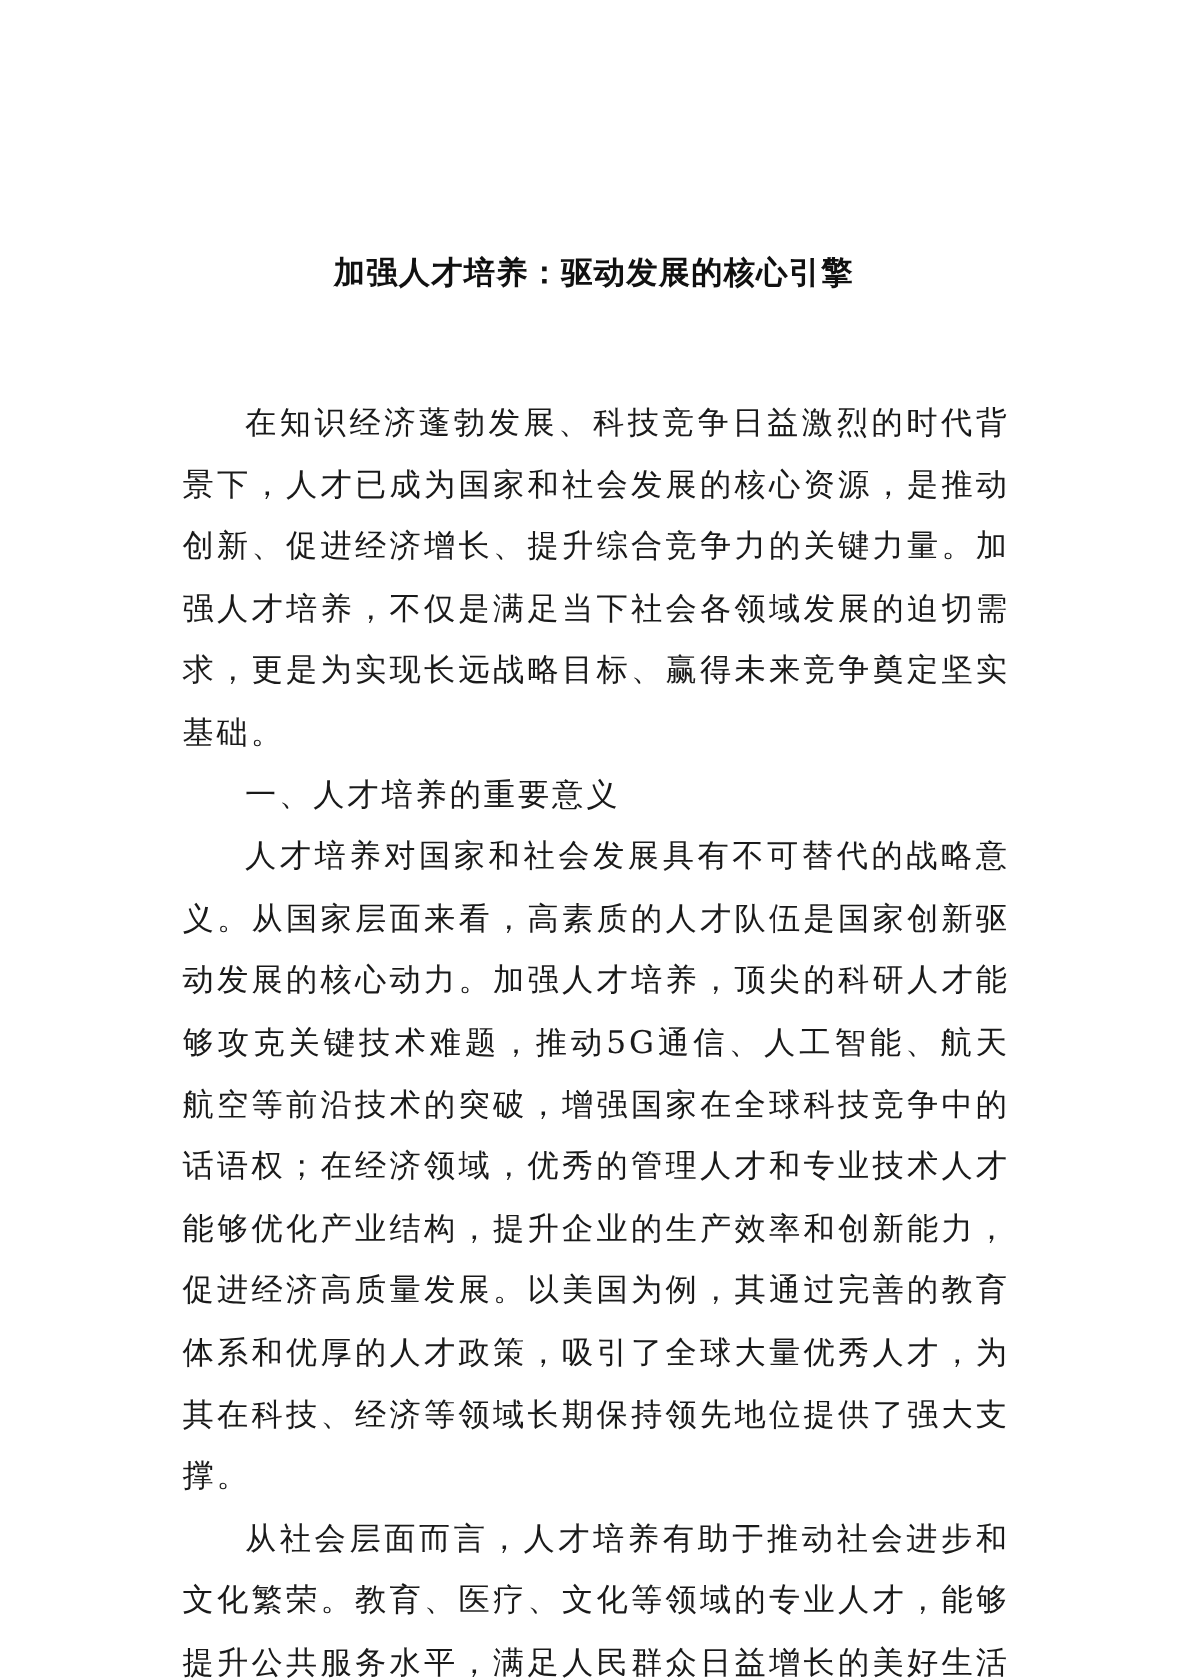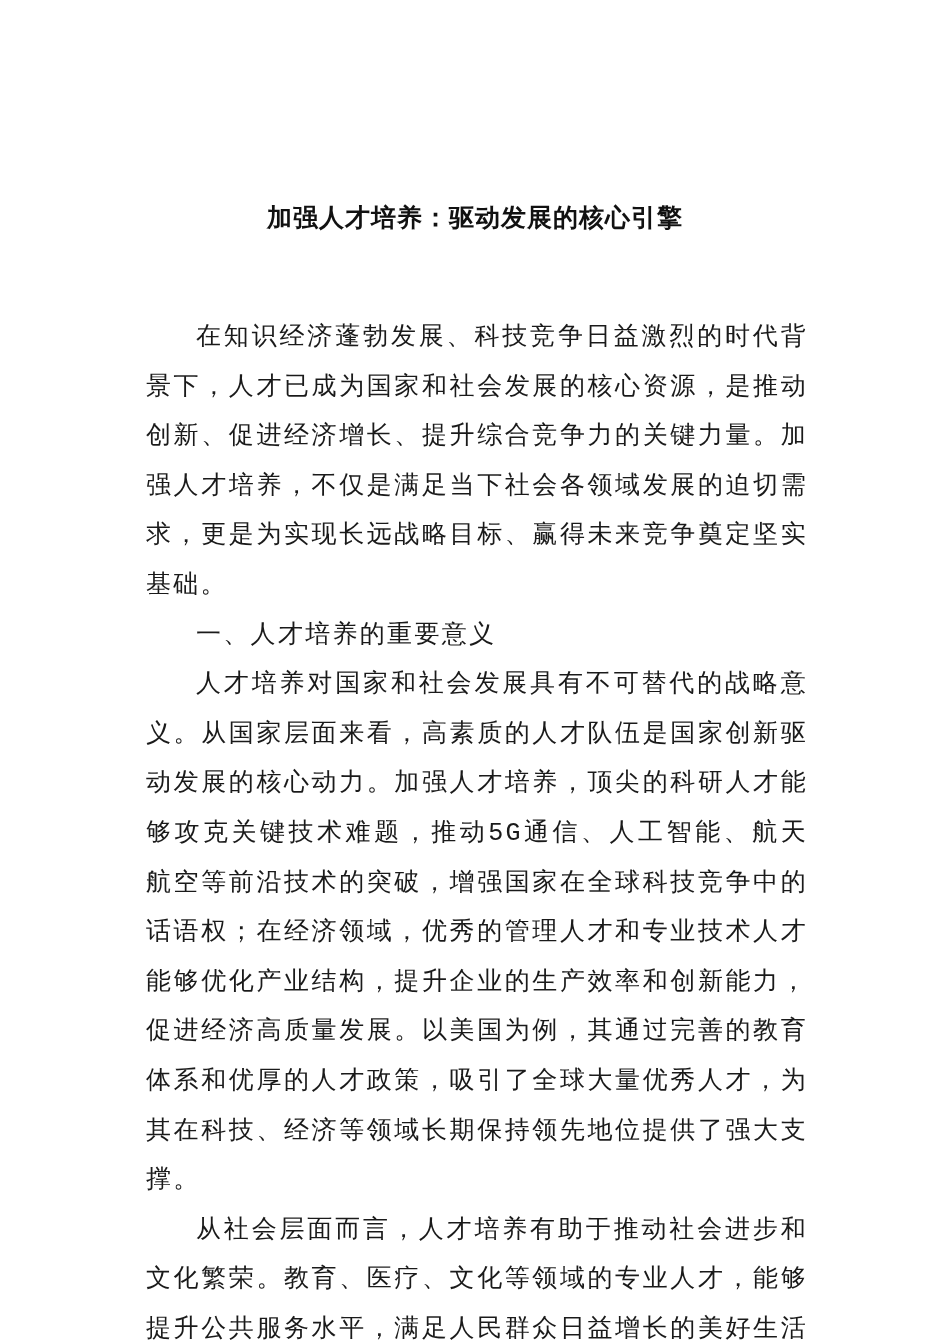--- a/index.html
+++ b/index.html
@@ -46,26 +46,24 @@
       line-height: 49.6px;
       letter-spacing: 2.3px;
       text-align: justify;
       text-justify: inter-character;
       color: #1a1a1a;
     }
     .para {
       margin: 0;
       text-indent: 2em;
       word-break: break-all;
-      font-family: Liberation Mono, monospace;
     }
     .heading {
       margin: 0;
       text-indent: 2em;
-      font-family: Liberation Mono, monospace;
     }
   </style>
 </head>
 <body>
 
 <div class="page">
   <h1 class="doc-title">加强人才培养：驱动发展的核心引擎</h1>
 
   <div class="body-text">
     <p class="para">在知识经济蓬勃发展、科技竞争日益激烈的时代背景下，人才已成为国家和社会发展的核心资源，是推动创新、促进经济增长、提升综合竞争力的关键力量。加强人才培养，不仅是满足当下社会各领域发展的迫切需求，更是为实现长远战略目标、赢得未来竞争奠定坚实基础。</p>

